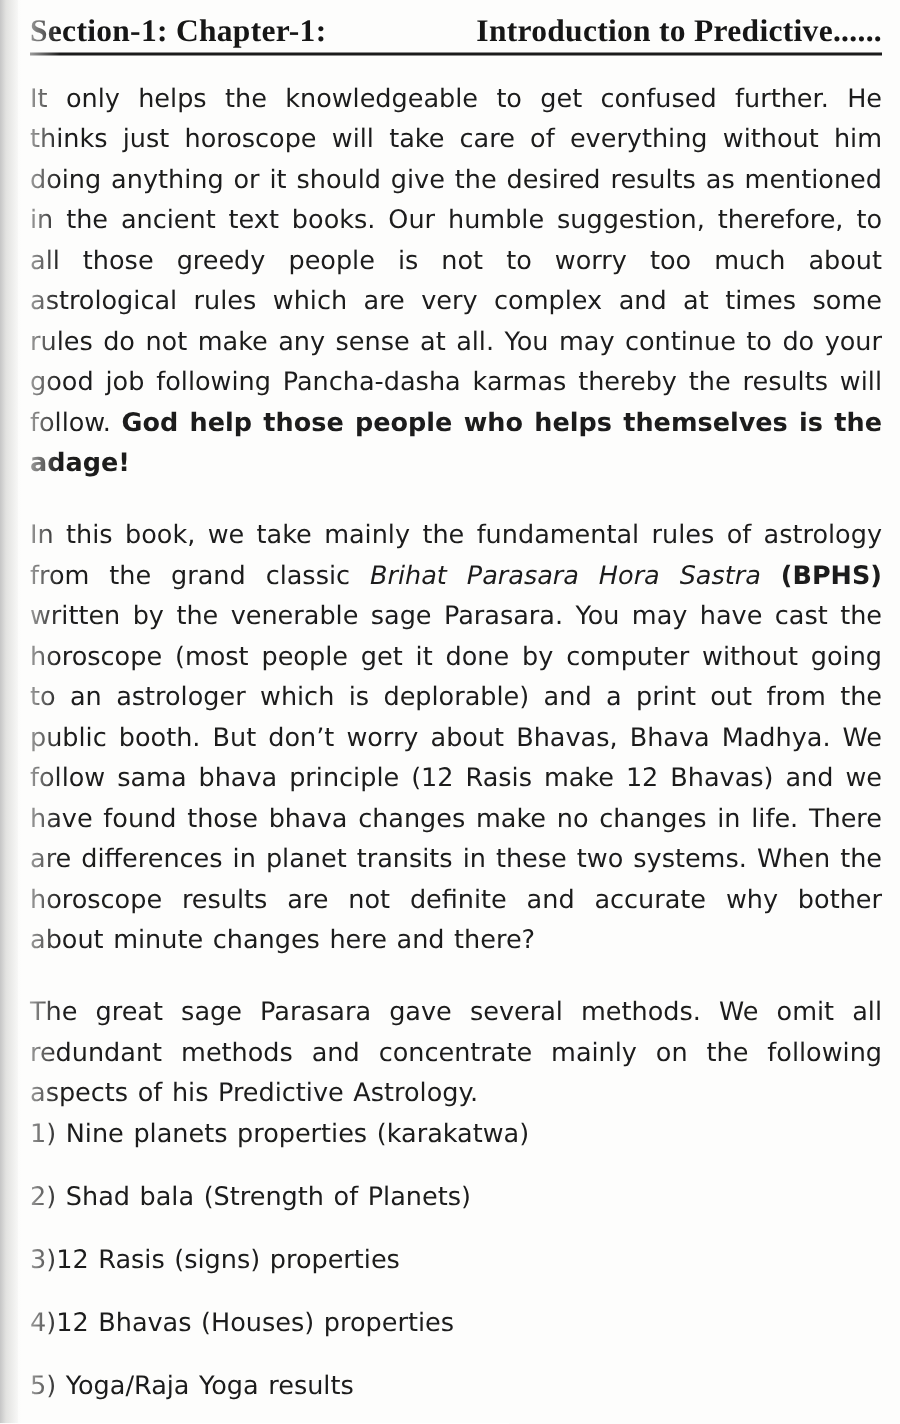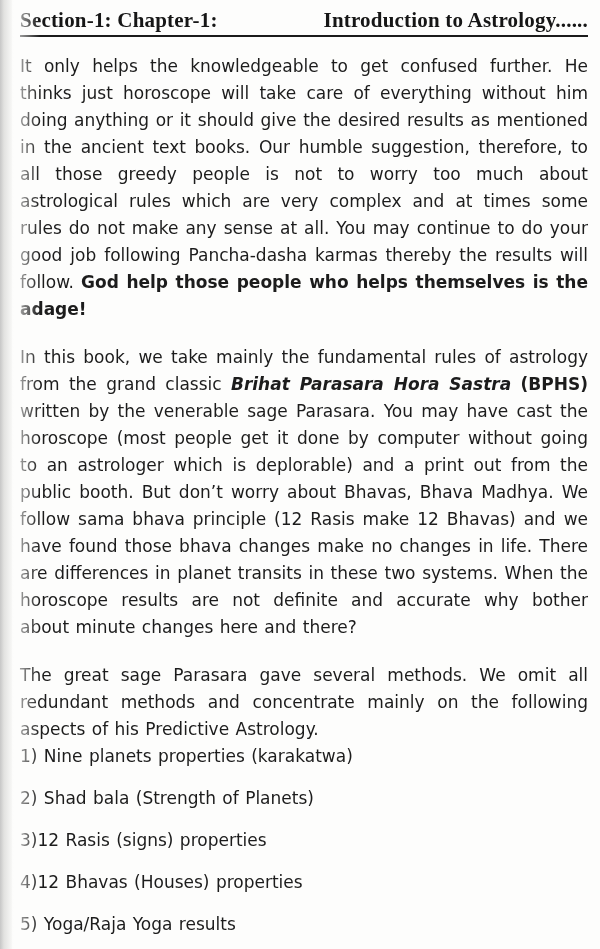--- a/index.html
+++ b/index.html
@@ -29,21 +29,21 @@
   }
   .para {
     font-size: 17px;
     line-height: 27px;
     text-align: justify;
     margin-bottom: 21px;
     word-spacing: 1px;
   }
   .para.last { margin-bottom: 0; }
   .run-bold { font-weight: 700; }
-  .run-bold-italic { font-weight: 700; font-style: italic; }
+  .run-bold-italic { font-weight: 400; font-style: italic; }
   .numbered-list { margin-top: 0; }
   .list-item {
     font-size: 17px;
     line-height: 27px;
     margin-top: 15px;
     word-spacing: 1px;
   }
   .list-item:first-child { margin-top: 0; }
   
   .scan-edge {
@@ -61,21 +61,21 @@
     pointer-events: none;
   }
 </style>
 </head>
 <body>
 
 <div class="page">
 
   <div class="chapter-header">
     <span>Section-1: Chapter-1:</span>
-    <span>Introduction to Astrology......</span>
+    <span>Introduction to Predictive......</span>
   </div>
 
   <p class="para"><span>It only helps the knowledgeable to get confused further. He thinks just horoscope will take care of everything without him doing anything or it should give the desired results as mentioned in the ancient text books. Our humble suggestion, therefore, to all those greedy people is not to worry too much about astrological rules which are very complex and at times some rules do not make any sense at all.  You may continue to do your good job following Pancha-dasha karmas thereby the results will follow. </span><span class="run-bold">God help those people who helps themselves is the adage!</span></p>
 
   <p class="para"><span>In this book, we take mainly the fundamental rules of astrology from the grand classic </span><span class="run-bold-italic">Brihat Parasara Hora Sastra</span><span> </span><span class="run-bold">(BPHS)</span><span> written by the venerable sage Parasara. You may have cast the horoscope (most people get it done by computer without going to an astrologer which is deplorable) and a print out from the public booth. But don’t worry about Bhavas, Bhava Madhya. We follow sama bhava principle (12 Rasis make 12 Bhavas) and we have found those bhava changes make no changes in life. There are differences in planet transits in these two systems. When the horoscope results are not definite and accurate why bother about minute changes here and there?</span></p>
 
   <p class="para last"><span>The great sage Parasara gave several methods. We omit all redundant methods and concentrate mainly on the following aspects of his Predictive Astrology.</span></p>
 
   <div class="numbered-list">
     <div class="list-item">1) Nine planets properties (karakatwa)</div>

